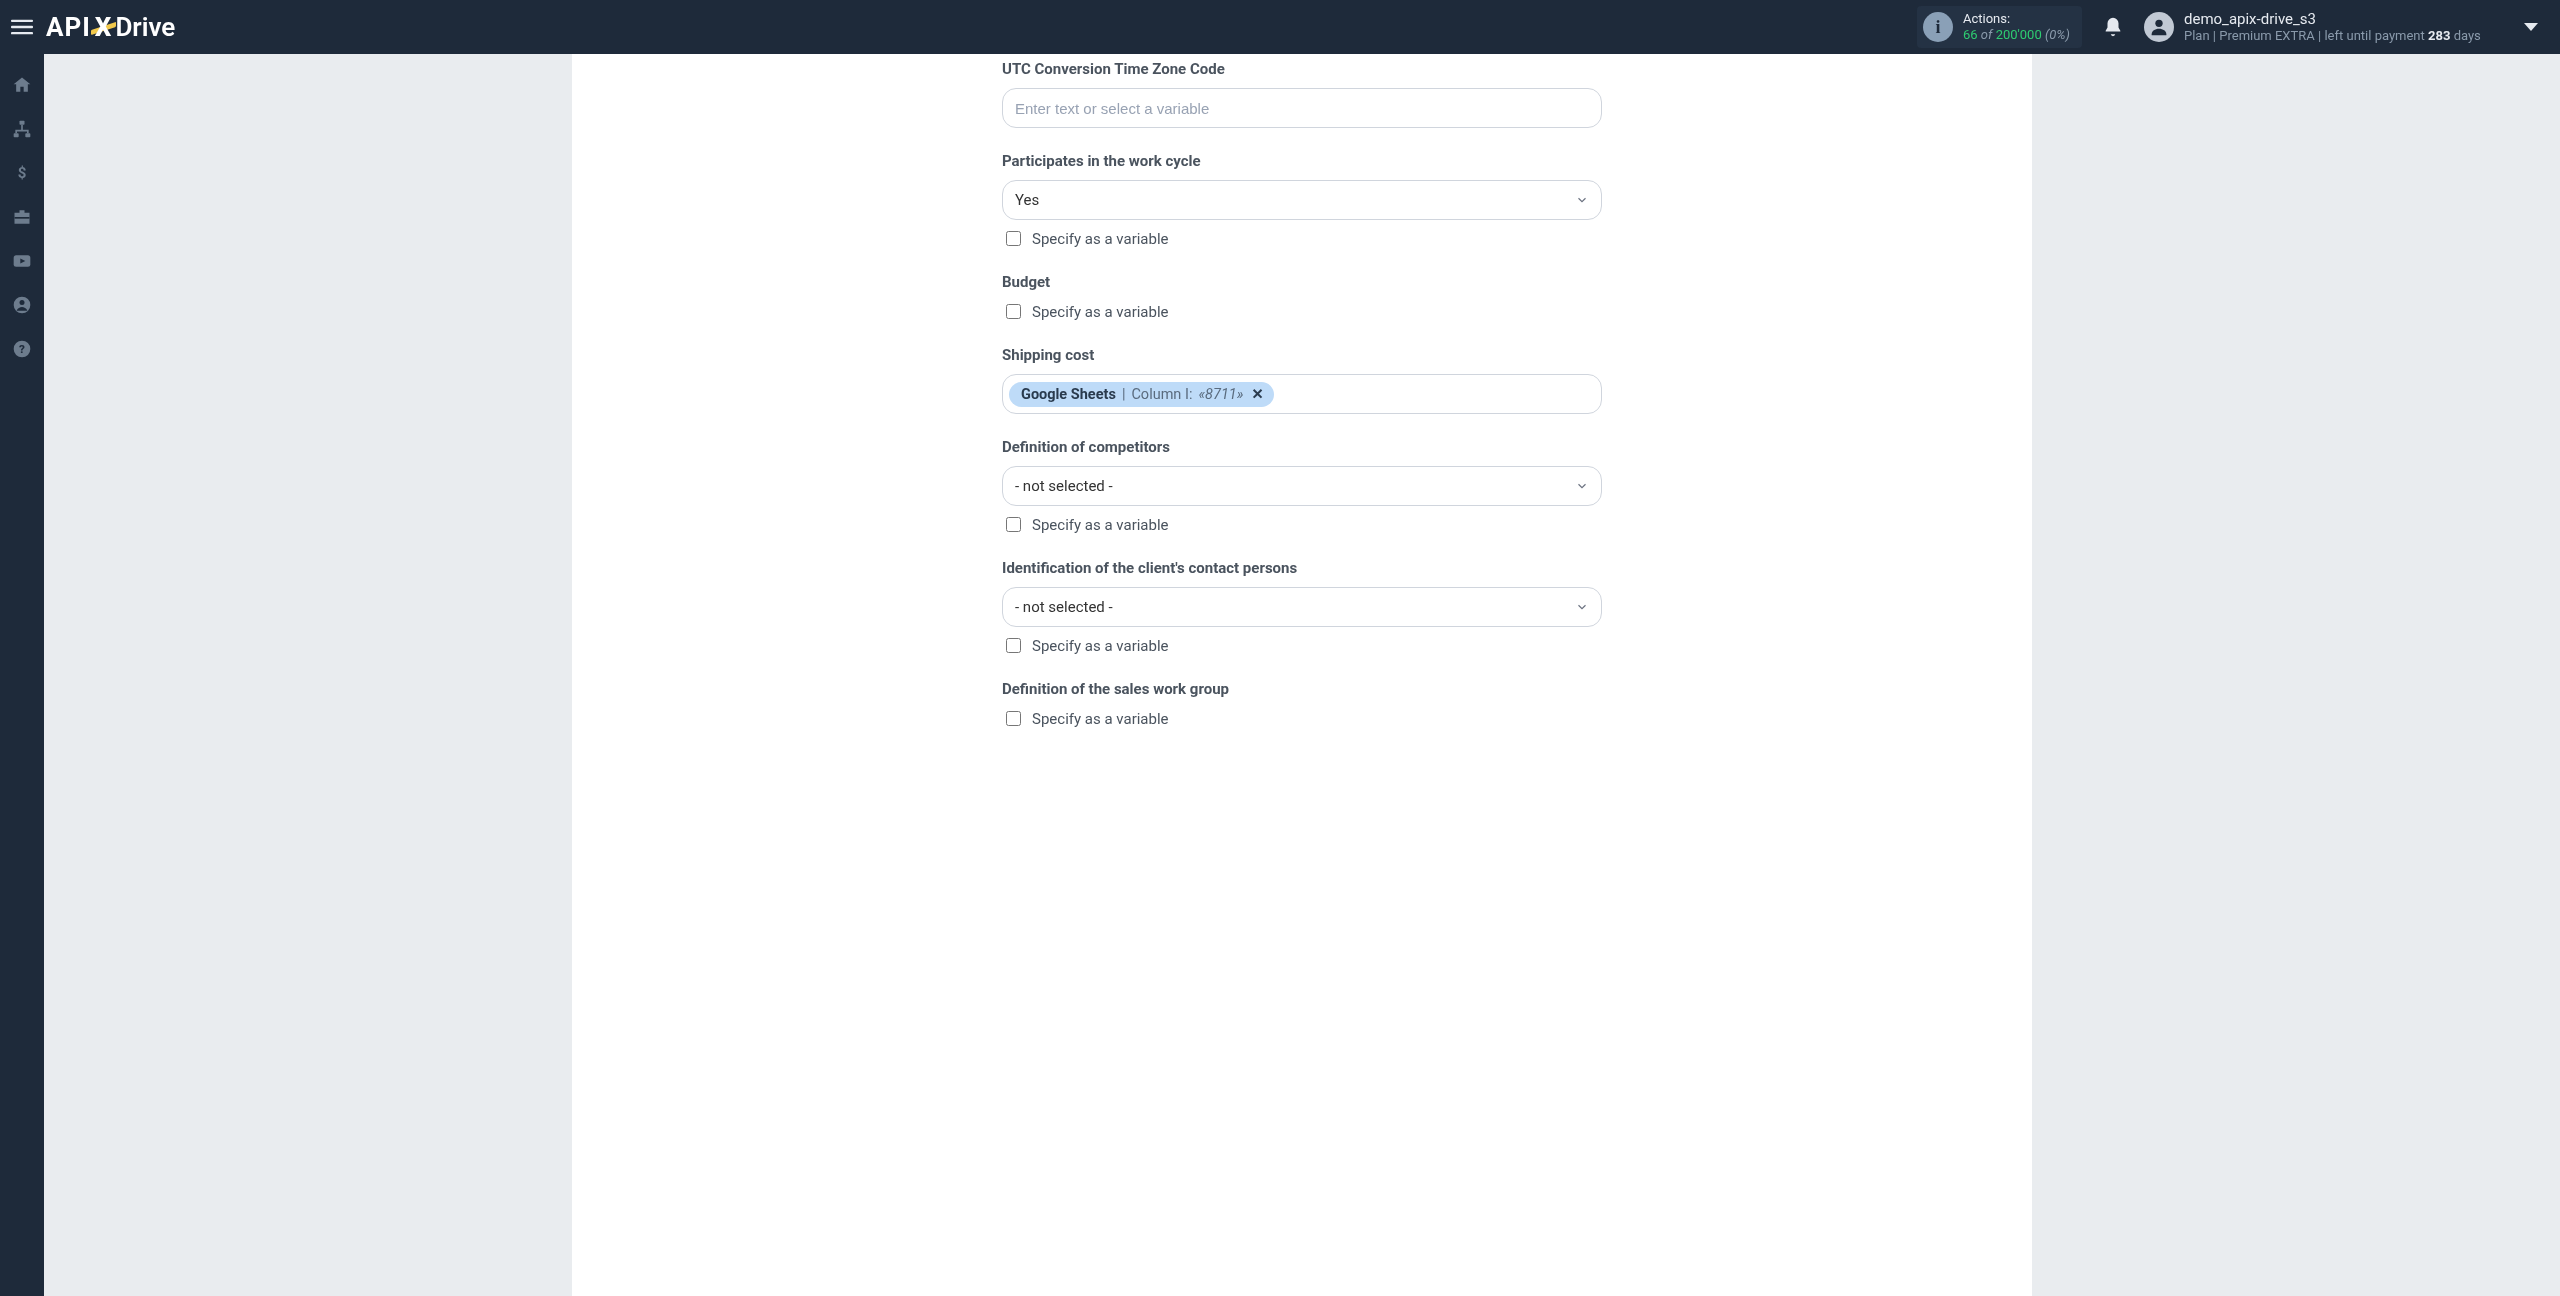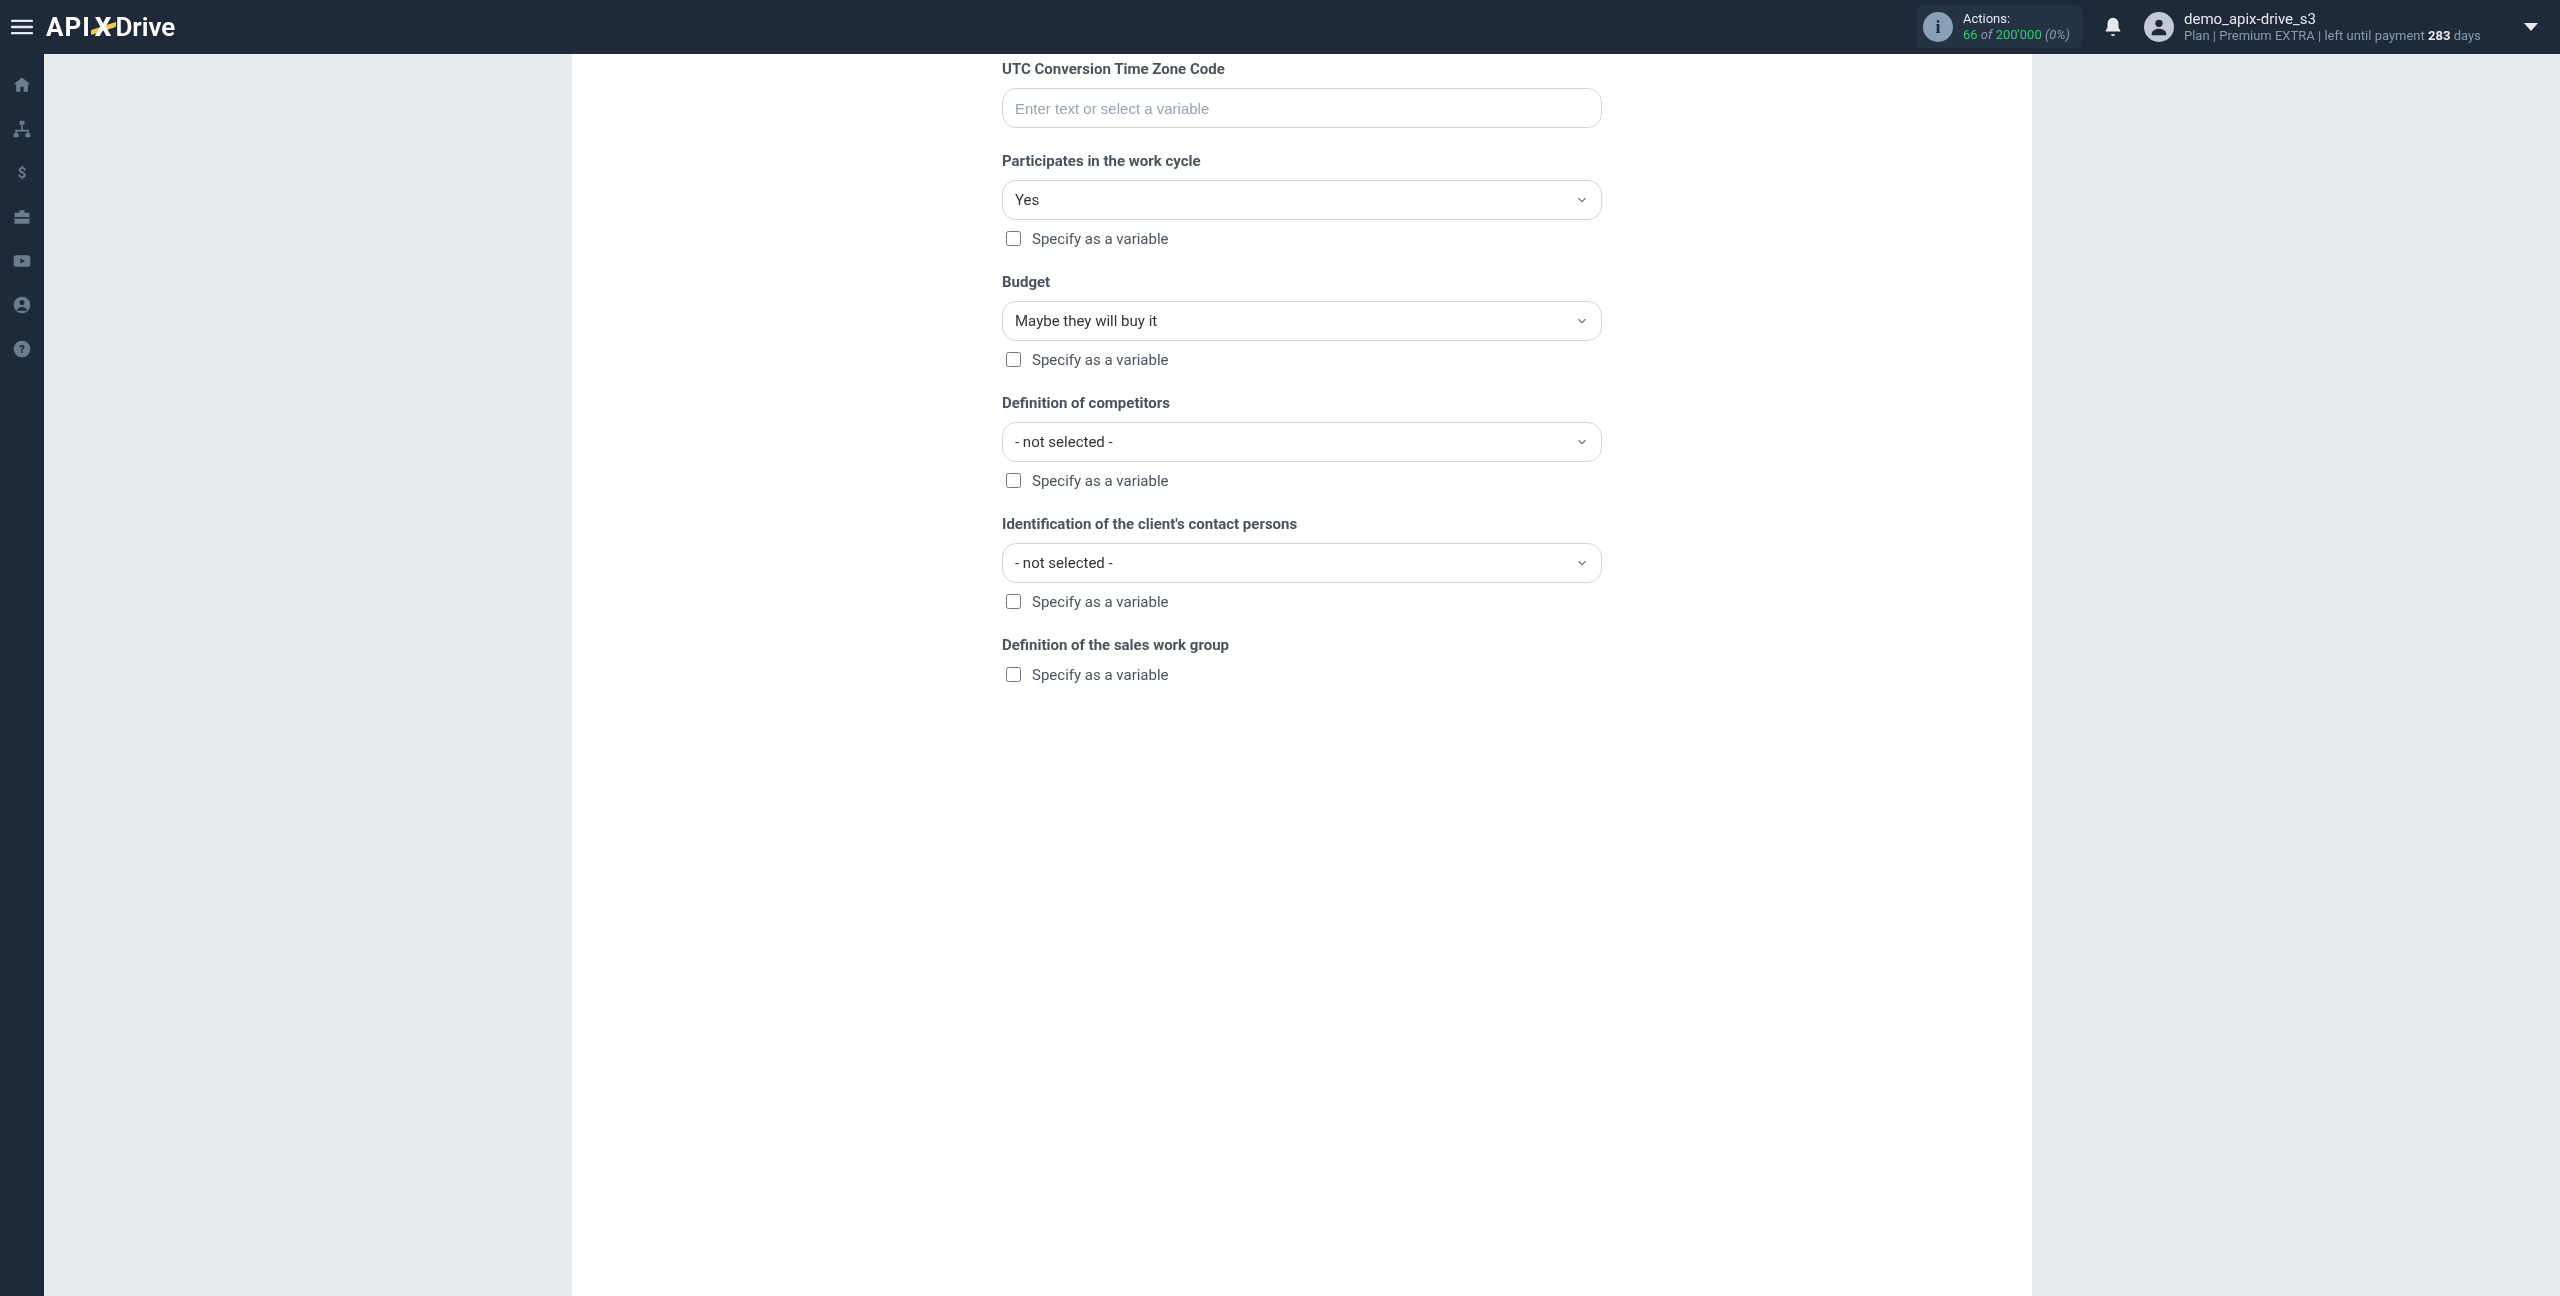--- a/index.html
+++ b/index.html
@@ -300,32 +300,38 @@
               </svg></span>
       </div>
       <div class="check-row">
         <input type="checkbox" id="cb1" style="">
         <label for="cb1">Specify as a variable</label>
       </div>
     </div>
 
     <div class="form-group">
       <span class="form-label">Budget</span>
-      <div class="select">
-        <span class="sel-text">Maybe they will buy it</span>
-        <span class="chev"><svg viewBox="0 0 24 24">
-                <polyline points="6 9 12 15 18 9"></polyline>
-              </svg></span>
-      </div>
       <div class="check-row">
         <input type="checkbox" id="cb2" style="">
         <label for="cb2">Specify as a variable</label>
       </div>
     </div>
 
+    <div class="form-group">
+      <span class="form-label">Shipping cost</span>
+      <div class="chip-field">
+        <span class="chip">
+          <span class="src">Google Sheets</span>
+          <span class="sep"> | </span>
+          <span class="col">Column I:</span>
+          <span class="val">«8711»</span>
+          <span class="x-btn">✕</span>
+        </span>
+      </div>
+    </div>
 
     <div class="form-group">
       <span class="form-label">Definition of competitors</span>
       <div class="select">
         <span class="sel-text">- not selected -</span>
         <span class="chev"><svg viewBox="0 0 24 24">
                 <polyline points="6 9 12 15 18 9"></polyline>
               </svg></span>
       </div>
       <div class="check-row">

